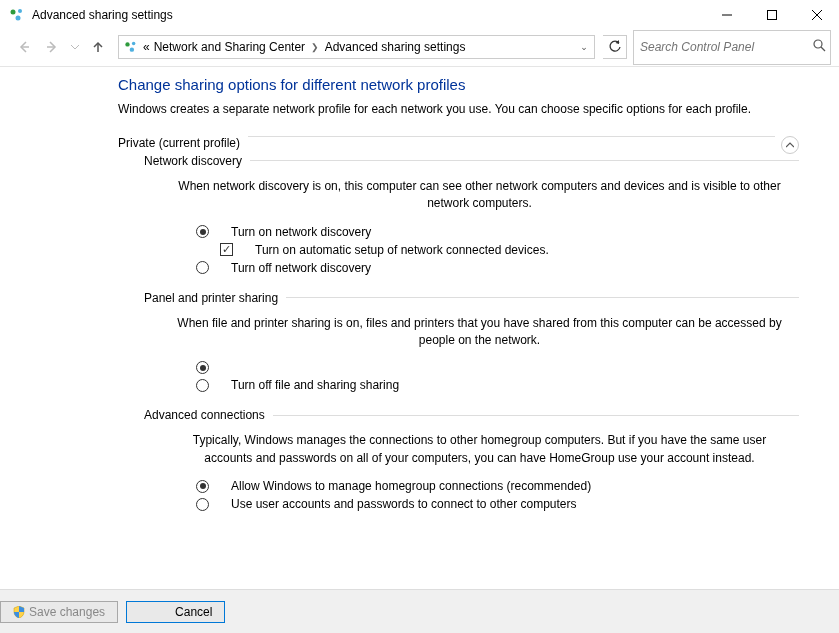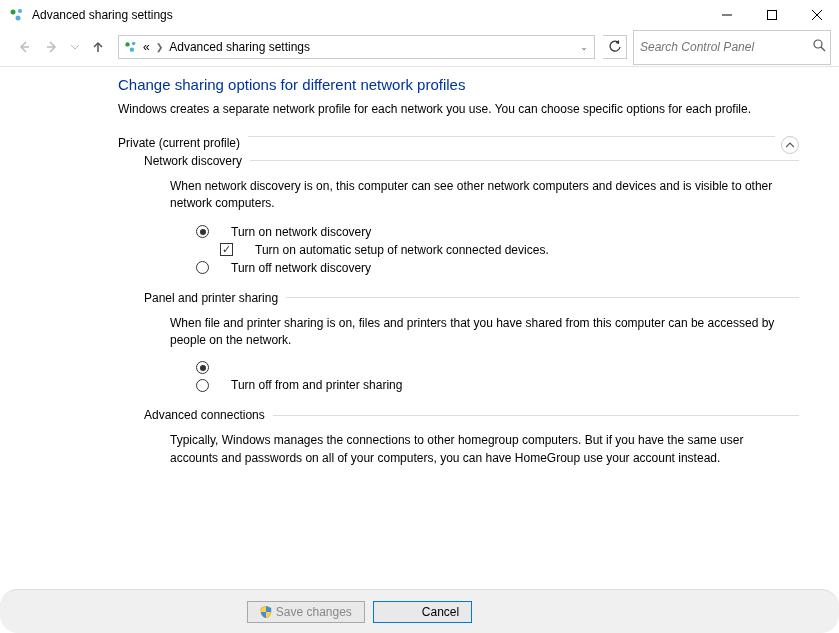--- a/index.html
+++ b/index.html
@@ -104,20 +104,21 @@
   .section-header .label { white-space: nowrap; padding-right: 8px;}
   .section-header .rule { flex:1; border-top:1px solid #ddd; }
   .section-header .chev {
     width:18px; height:18px; border:1px solid #ccc; border-radius:50%;
     display:flex; align-items:center; justify-content:center;
     margin-left:6px; color:#555; font-size:9px;
   }
   .subsection {
     padding-left: 26px;
     margin-bottom: 16px;
+    text-align: center;
   }
   .sub-header {
     display:flex; align-items:center; margin-bottom: 10px;
   }
   .sub-header .label { padding-right:8px; white-space:nowrap;}
   .sub-header .rule { flex:1; border-top:1px solid #ddd;}
   .sub-desc {
     padding-left: 26px; padding-right: 10px;
     margin-bottom: 12px;
     line-height: 1.45;
@@ -141,24 +142,23 @@
   }
   .checkbox {
     width:13px; height:13px; border:1px solid #333;
     display:flex; align-items:center; justify-content:center;
     flex-shrink:0; font-size:11px; line-height:1; color:#333;
   }
   
   .bottombar {
     position:absolute; bottom:0; left:0; right:0; height:44px;
     background:#f0f0f0; border-top:1px solid #ddd;
-    display:flex; align-items:center; justify-content:center;
+    display:flex; align-items:center; justify-content:flex-start;
     padding: 0 120px 0 0;
     gap: 8px;
-    border-radius: 18px;
   }
   .btn {
     height:22px; min-width:72px; padding: 0 12px;
     border:1px solid #a8a8a8; background:#e9e9e9;
     display:flex; align-items:center; justify-content:center;
     font-size:12px; font-family:inherit;
     gap:4px;
   }
   .btn.disabled { color:#888; }
   .btn.default { border-color:#0078d7;padding-left:48px; }
@@ -224,20 +224,21 @@
 
   <div class="breadcrumb-wrap">
     <span class="bc-icon">
       <svg width="14" height="14" viewBox="0 0 16 16">
         <circle cx="4" cy="5" r="2.5" fill="#2e9b3d"></circle>
         <circle cx="11" cy="4" r="2" fill="#4fb0e0"></circle>
         <circle cx="9" cy="11" r="2.5" fill="#4fb0e0"></circle>
       </svg>
     </span>
     <span class="bc-item">«</span>
+    <span class="bc-item">Network and Sharing Center</span>
     <span class="bc-sep">❯</span>
     <span class="bc-item">Advanced sharing settings</span>
     <span class="bc-spacer"></span>
     <span class="bc-drop">⌄</span>
   </div>
   <div class="refresh-btn">
     <svg width="14" height="14" viewBox="0 0 14 14">
         <path d="M11 3 A5 5 0 1 0 12 7" fill="none" stroke="currentColor" stroke-width="1.3"></path>
         <path d="M11 0 L11 4 L7.5 3" fill="currentColor"></path>
       </svg>
@@ -296,31 +297,41 @@
       <span class="label">Panel and printer sharing</span>
       <span class="rule"></span>
     </div>
     <div class="sub-desc">When file and printer sharing is on, files and printers that you have shared from this computer can be accessed by people on the network.</div>
     <div class="options">
       <div class="option-row">
         <span class="radio checked"></span>
       </div>
       <div class="option-row">
         <span class="radio"></span>
-        <span>Turn off from and printer sharing</span>
+        <span>Turn off file and sharing sharing</span>
       </div>
     </div>
   </div>
 
   <div class="subsection">
     <div class="sub-header">
       <span class="label">Advanced connections</span>
       <span class="rule"></span>
     </div>
     <div class="sub-desc">Typically, Windows manages the connections to other homegroup computers. But if you have the same user accounts and passwords on all of your computers, you can have HomeGroup use your account instead.</div>
+    <div class="options">
+      <div class="option-row">
+        <span class="radio checked"></span>
+        <span>Allow Windows to manage homegroup connections (recommended)</span>
+      </div>
+      <div class="option-row">
+        <span class="radio"></span>
+        <span>Use user accounts and passwords to connect to other computers</span>
+      </div>
+    </div>
   </div>
 
 </div>
 
 <div class="bottombar">
   <div class="btn disabled">
     <span class="shield">
       <svg width="12" height="12" viewBox="0 0 12 12">
         <path d="M6 0 L11 2 V6 C11 9 8.5 11.5 6 12 C3.5 11.5 1 9 1 6 V2 Z" fill="#ffd24a" stroke="#c79a00" stroke-width="0.5"></path>
         <path d="M6 0 L11 2 V6 L6 6 Z" fill="#3b8ee0"></path>

